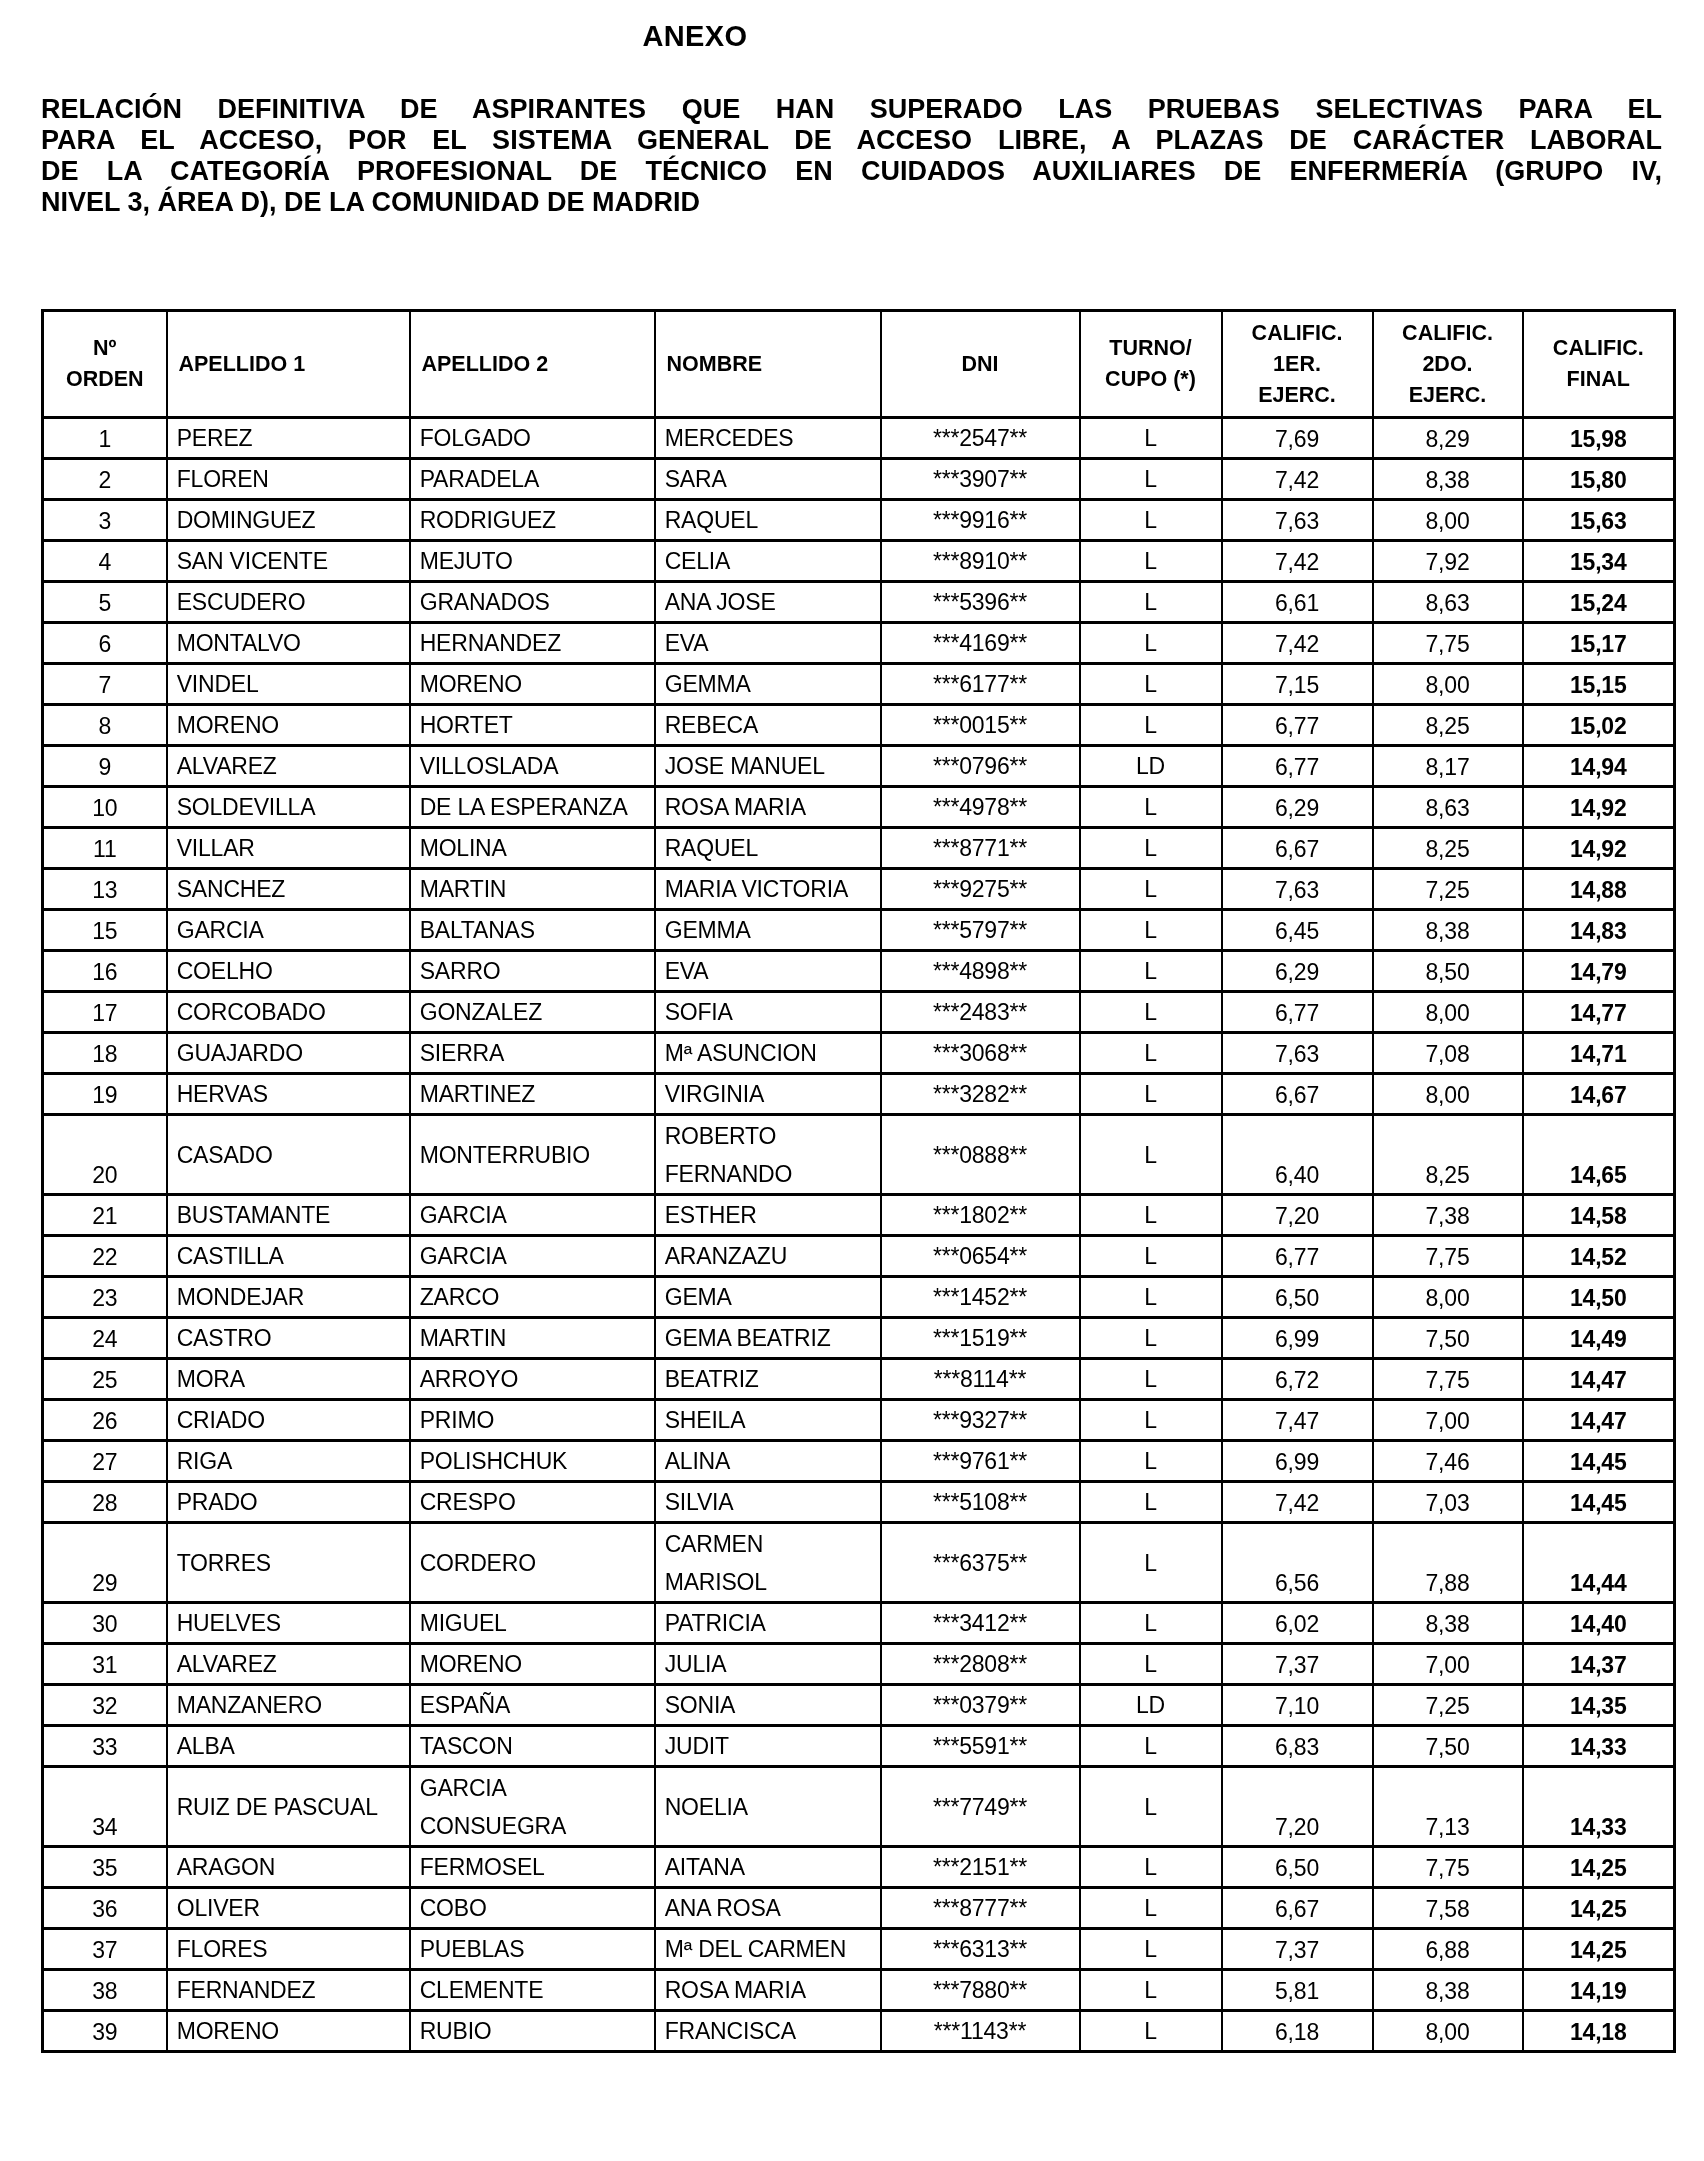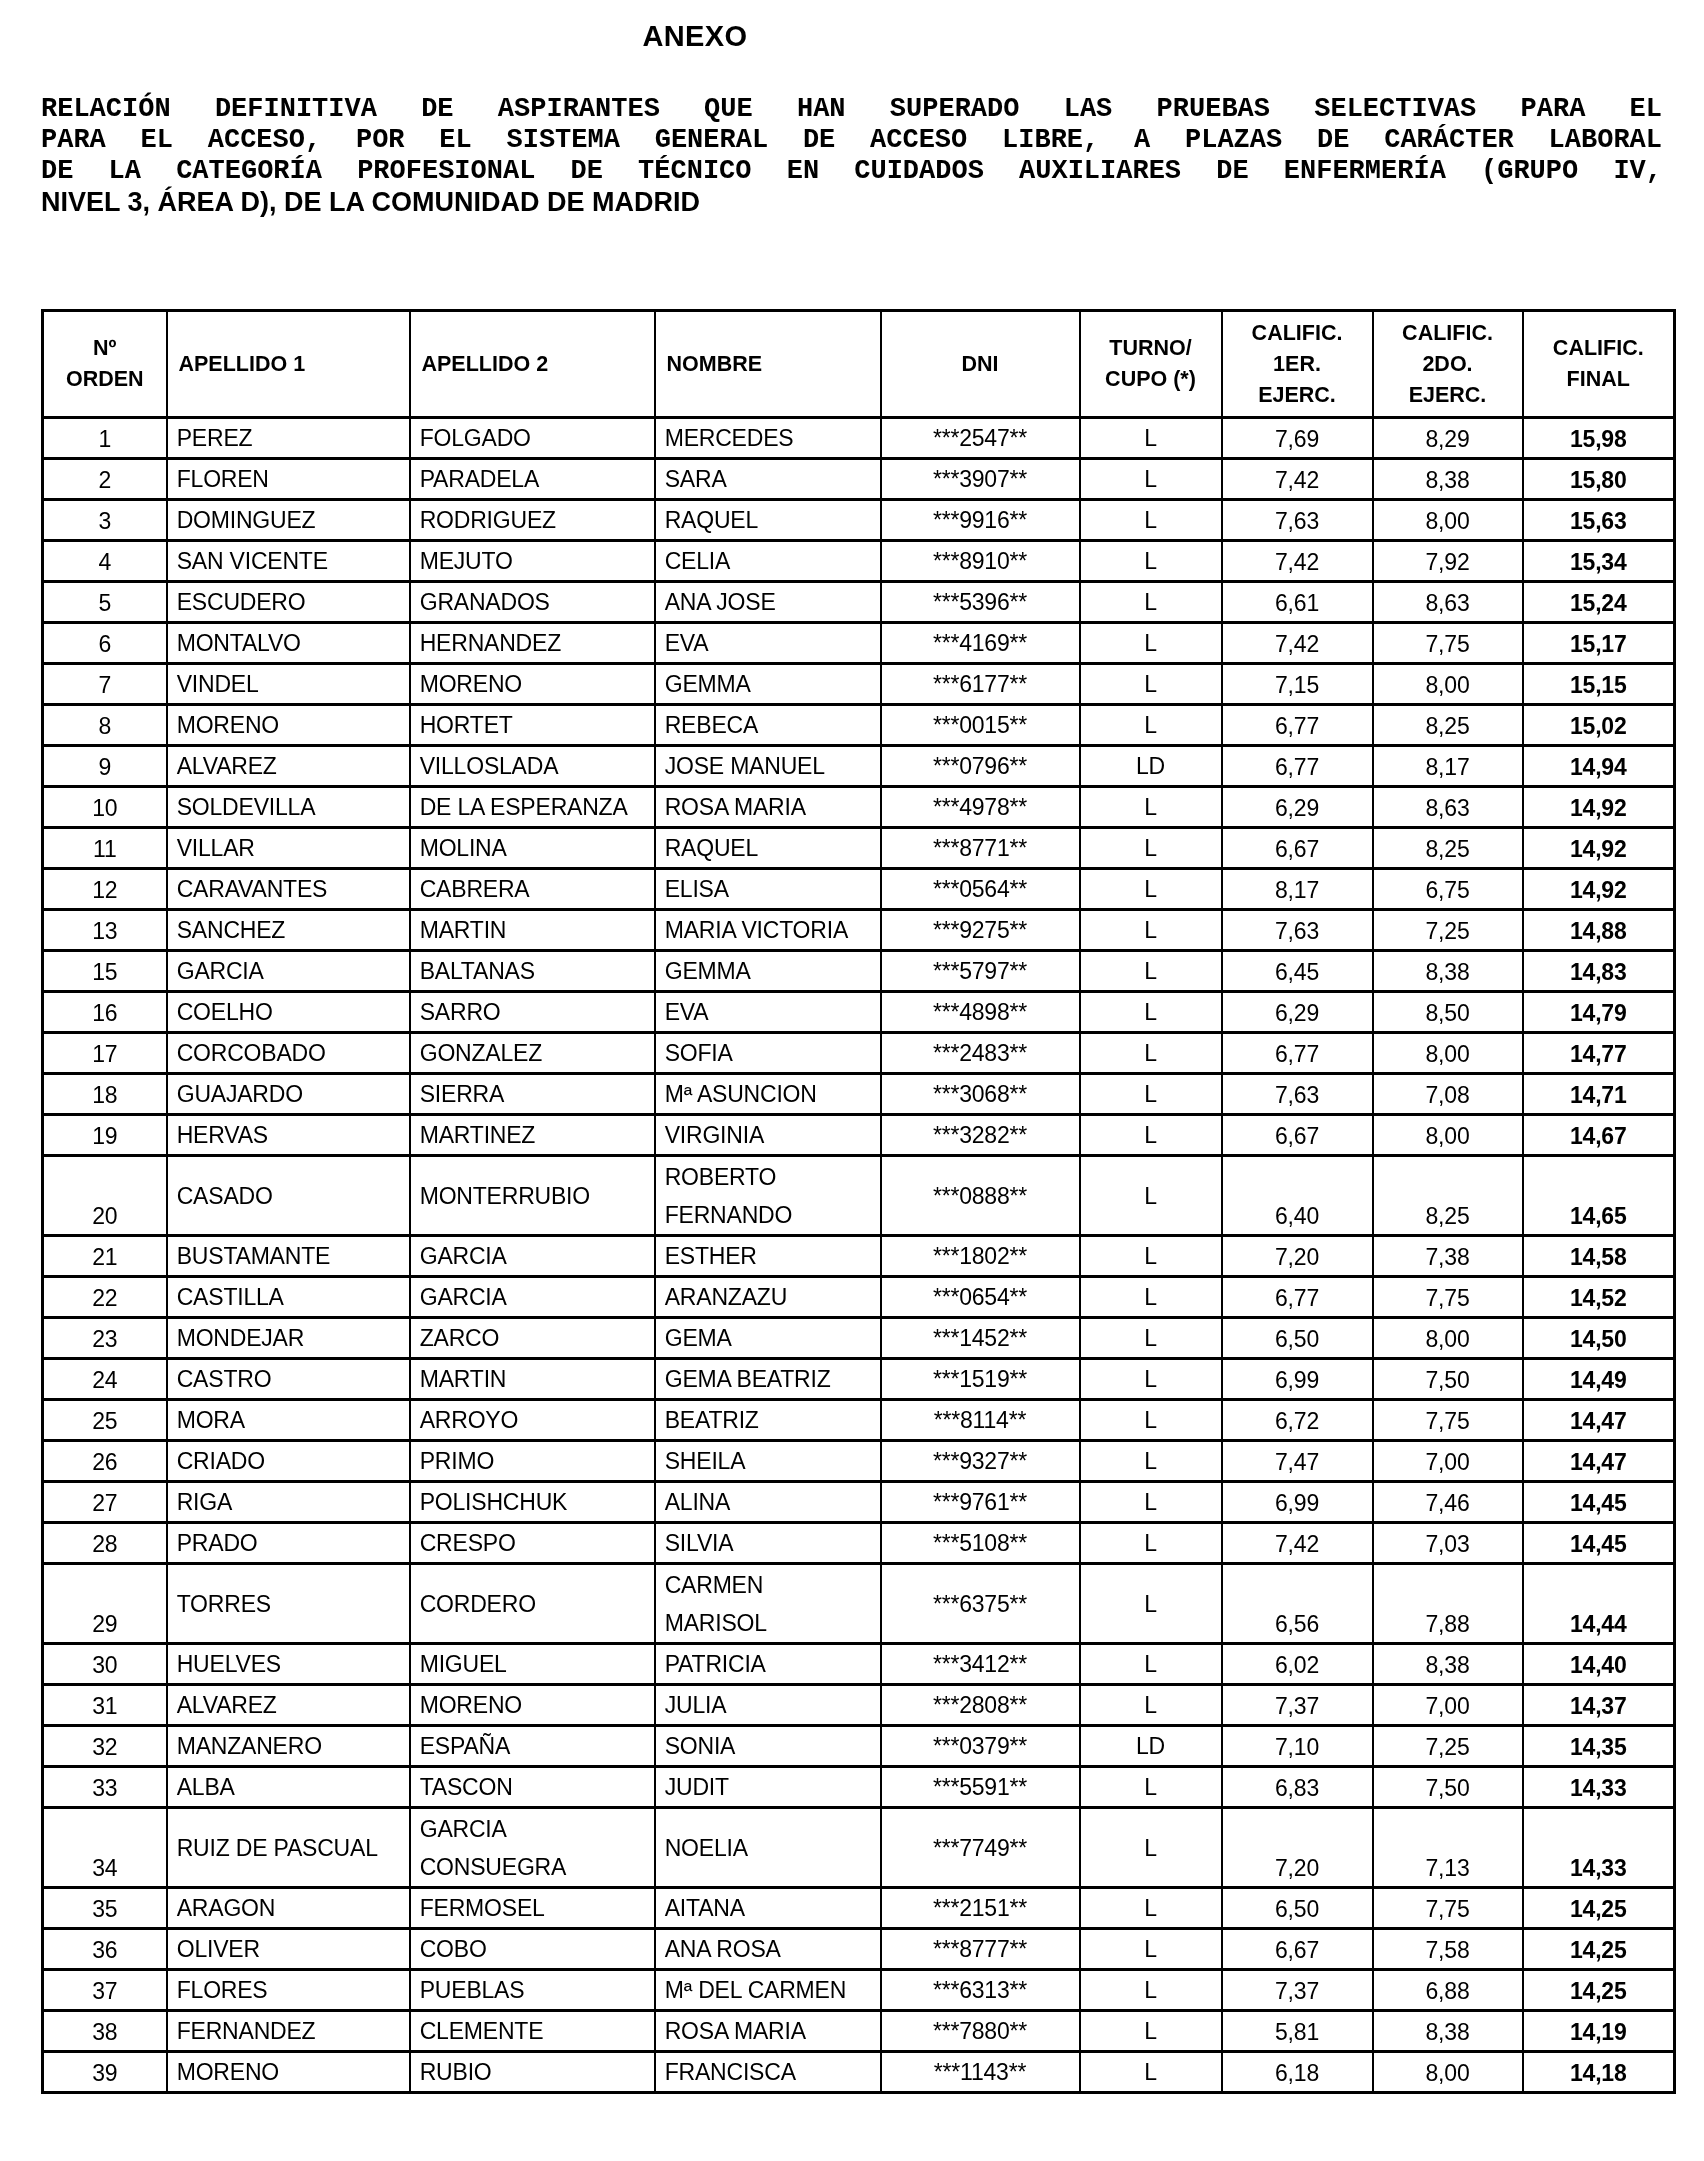--- a/index.html
+++ b/index.html
@@ -30,21 +30,20 @@
   .intro {
     margin-top: 41px;
     font-size: 27px;
     font-weight: bold;
     line-height: 31px;
     width: 1621px;
   }
   .intro .line.just {
     text-align: justify;
     text-align-last: justify;
-    font-family: Liberation Mono, monospace;
   }
   table.results {
     margin-top: 91px;
     border-collapse: collapse;
     table-layout: fixed;
     width: 1632px;
     border: 3.8px solid #000;
   }
   th, td {
     border: 2.3px solid #000;
@@ -262,31 +261,20 @@
           <td class="col-name">VILLAR</td>
           <td class="col-name">MOLINA</td>
           <td class="col-name">RAQUEL</td>
           <td class="col-dni">***8771**</td>
           <td class="col-turno">L</td>
           <td class="col-calif">6,67</td>
           <td class="col-calif">8,25</td>
           <td class="col-final">14,92</td>
         </tr>
         <tr>
-          <td class="col-orden">12</td>
-          <td class="col-name">CARAVANTES</td>
-          <td class="col-name">CABRERA</td>
-          <td class="col-name">ELISA</td>
-          <td class="col-dni">***0564**</td>
-          <td class="col-turno">L</td>
-          <td class="col-calif">8,17</td>
-          <td class="col-calif">6,75</td>
-          <td class="col-final">14,92</td>
-        </tr>
-        <tr>
           <td class="col-orden">13</td>
           <td class="col-name">SANCHEZ</td>
           <td class="col-name">MARTIN</td>
           <td class="col-name">MARIA VICTORIA</td>
           <td class="col-dni">***9275**</td>
           <td class="col-turno">L</td>
           <td class="col-calif">7,63</td>
           <td class="col-calif">7,25</td>
           <td class="col-final">14,88</td>
         </tr>

